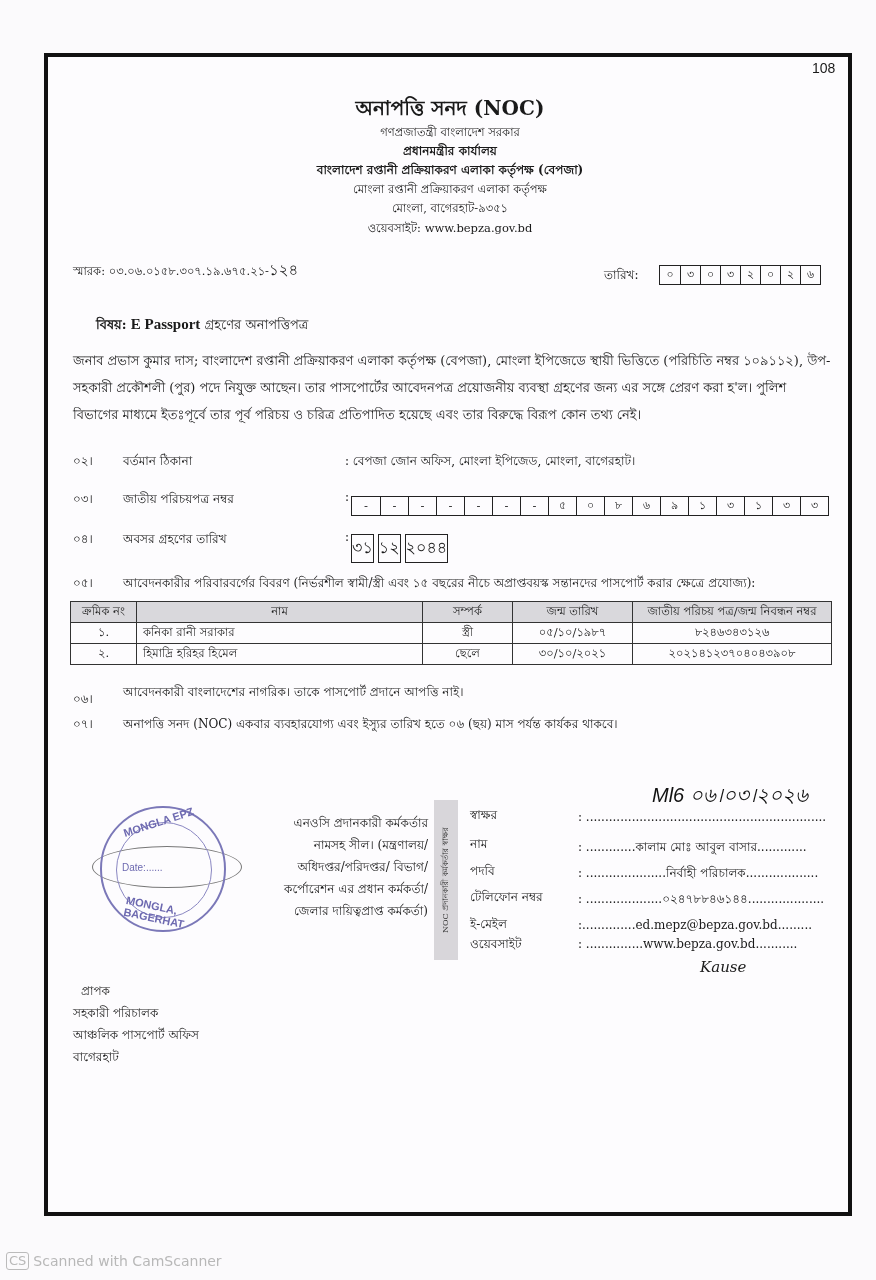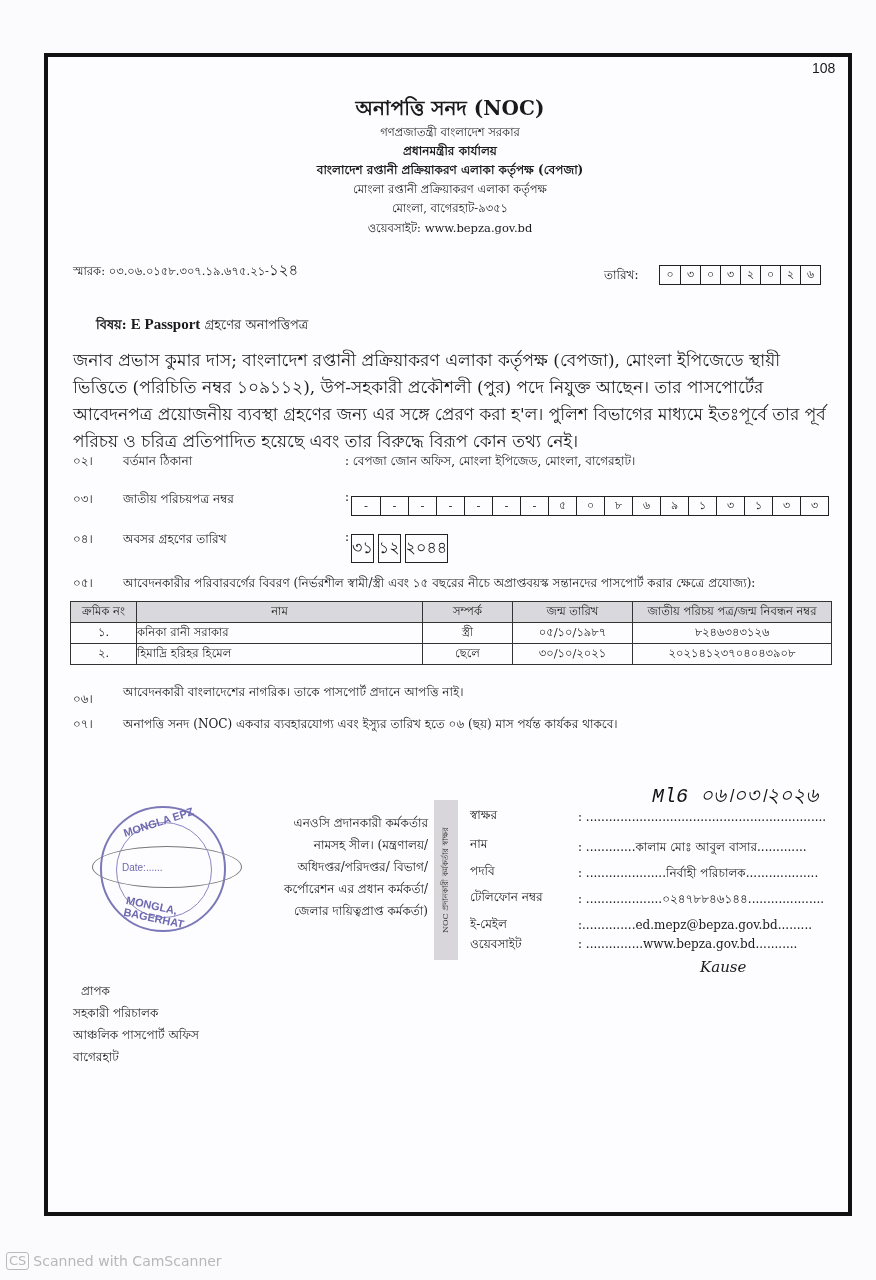--- a/index.html
+++ b/index.html
@@ -25,45 +25,45 @@
   .boxes { display: flex; border: 1.5px solid #222; }
   .boxes .c {
     width: 20px; height: 18px; border-left: 1px solid #222; box-sizing: border-box;
     font-size: 11px; text-align: center; line-height: 18px; font-family: "DejaVu Sans", sans-serif;
   }
   .boxes .c:first-child { border-left: none; }
   .date-boxes { left: 659px; top: 265px; }
   .subject { left: 73px; top: 315px; font-size: 13px; margin-left: 23px; }
   .subject .en { font-family: "Liberation Serif", serif; font-weight: bold; font-size: 15px; }
   .body-p {
-    left: 73px; top: 347px; width: 760px; font-size: 17px; line-height: 27px; white-space: normal;
+    left: 73px; top: 347px; width: 760px; font-size: 13px; line-height: 27px; white-space: normal;
   }
   .item-no { left: 73px; font-size: 12px; }
   .item-label { left: 123px; font-size: 12px; }
   .item-val { left: 345px; font-size: 12px; }
   .nid-boxes { left: 351px; top: 496px; }
   .ret-boxes { left: 351px; top: 534px; display: flex; gap: 4px; }
   .ret-boxes .grp { display: flex; border: 1.5px solid #222; }
   .fam-title { left: 123px; top: 574px; font-size: 12px; }
   table.fam {
     position: absolute; left: 70px; top: 601px; width: 762px; border-collapse: collapse;
     font-size: 11.5px;
   }
-  table.fam th, table.fam td { border: 1.4px solid #333; height: 20px; padding: 0 0; }
+  table.fam th, table.fam td { border: 1.4px solid #333; height: 20px; padding: 0 6px; }
   table.fam th { background: #d9d8dc; font-weight: normal; text-align: center; }
   table.fam td.c { text-align: center; }
   table.fam td.r { text-align: center; }
   .sig-left { left: 268px; top: 812px; width: 160px; text-align: right; font-size: 12px; line-height: 22px; white-space: normal; }
   .noc-strip {
     position: absolute; left: 434px; top: 800px; width: 24px; height: 160px; background: #d8d6da;
     writing-mode: vertical-rl; transform: rotate(180deg); font-size: 8px; text-align: center; line-height: 24px; color: #333;
   }
   .sig-label { left: 470px; font-size: 12px; }
   .sig-val { left: 578px; font-size: 12px; }
-  .signature { left: 652px; top: 780px; font-family: Liberation Mono, monospace; font-style: italic; font-size: 20px; color: #111; }
+  .signature { left: 652px; top: 780px; font-family: Liberation Sans, sans-serif; font-style: italic; font-size: 20px; color: #111; }
   .initials { left: 700px; top: 958px; font-family: "DejaVu Serif", serif; font-style: italic; font-size: 15px; }
   .stamp {
     position: absolute; left: 100px; top: 806px; width: 126px; height: 126px; border-radius: 50%;
     border: 2px solid #7b78b8; box-sizing: border-box;
   }
   .stamp .inner {
     position: absolute; left: 14px; top: 14px; width: 94px; height: 94px; border-radius: 50%;
     border: 1.5px solid #8a87c2;
   }
   .stamp .ring-top { position: absolute; left: 20px; top: 8px; font-size: 11px; color: #6d69b0; font-family: "Liberation Sans", sans-serif; font-weight: bold; transform: rotate(-18deg); }

